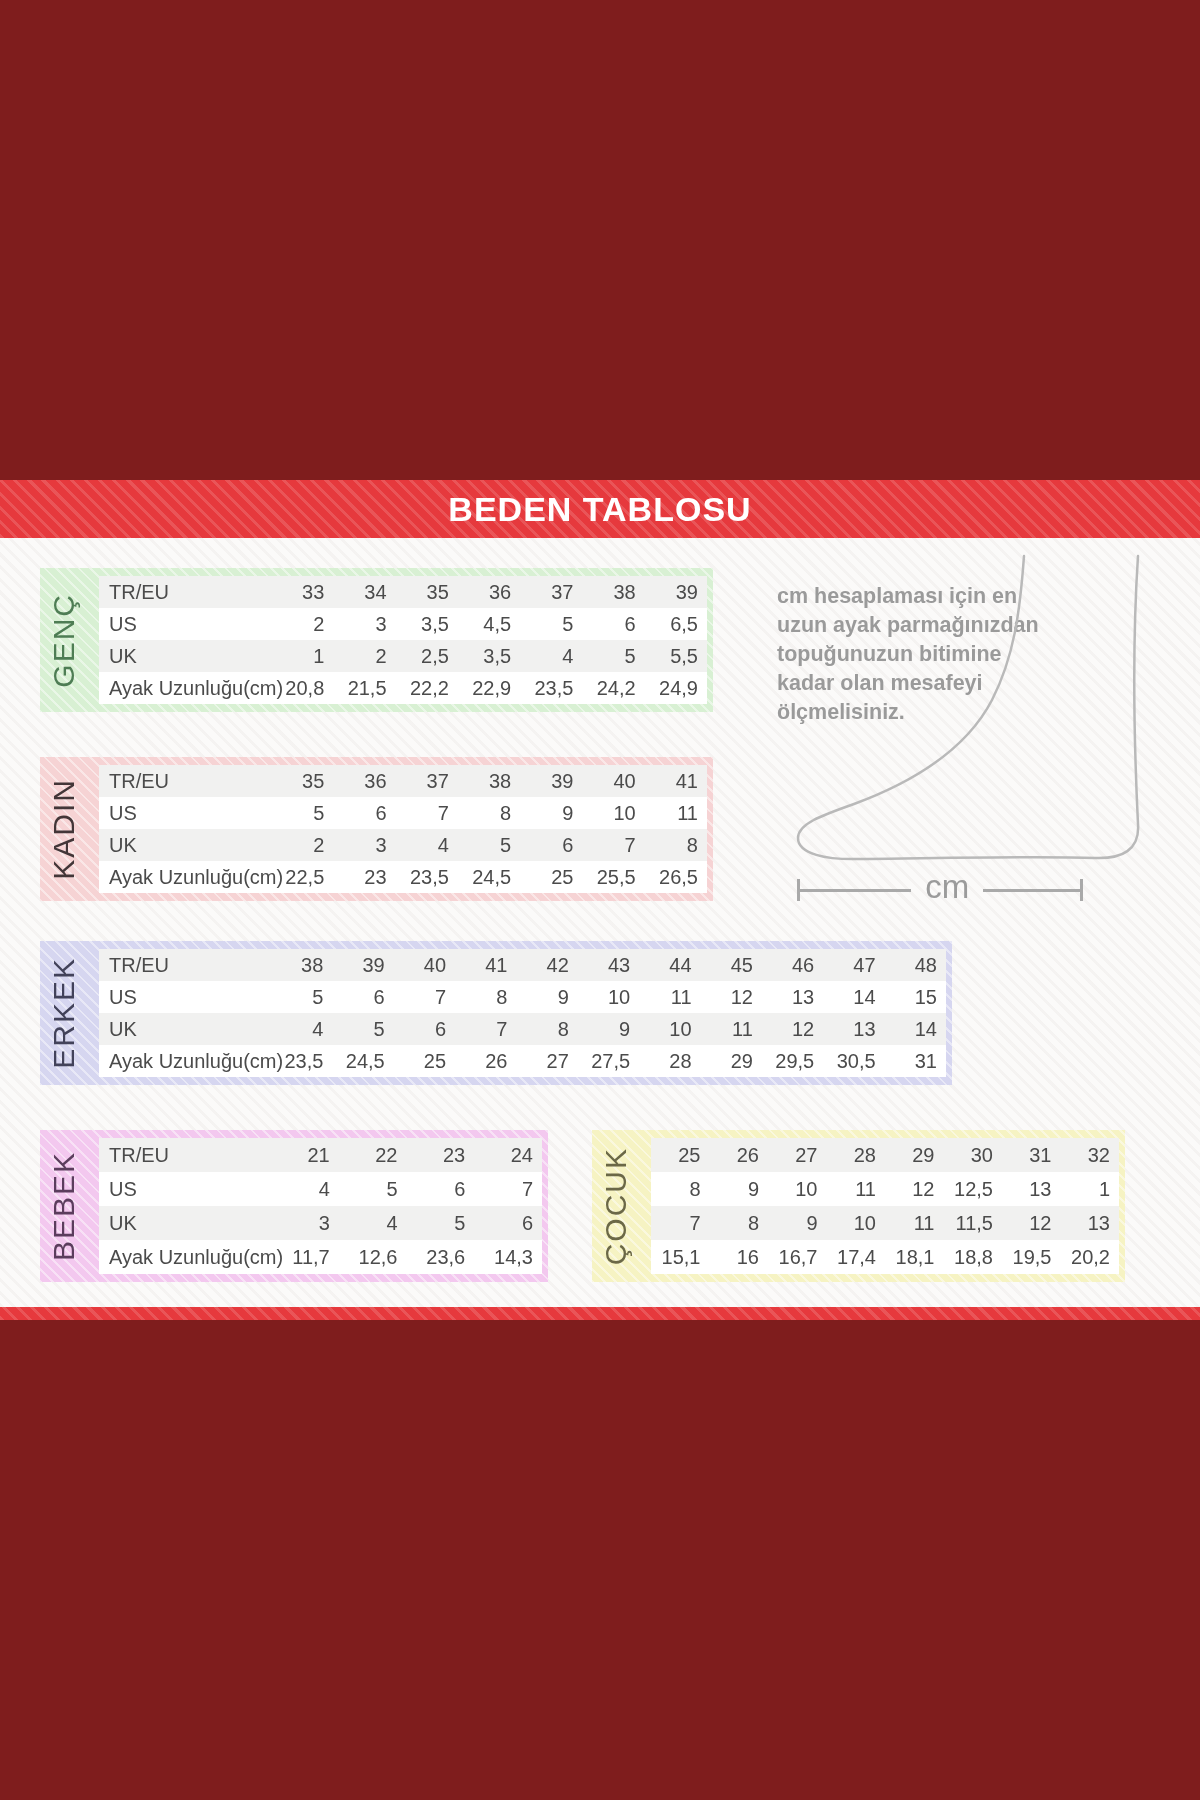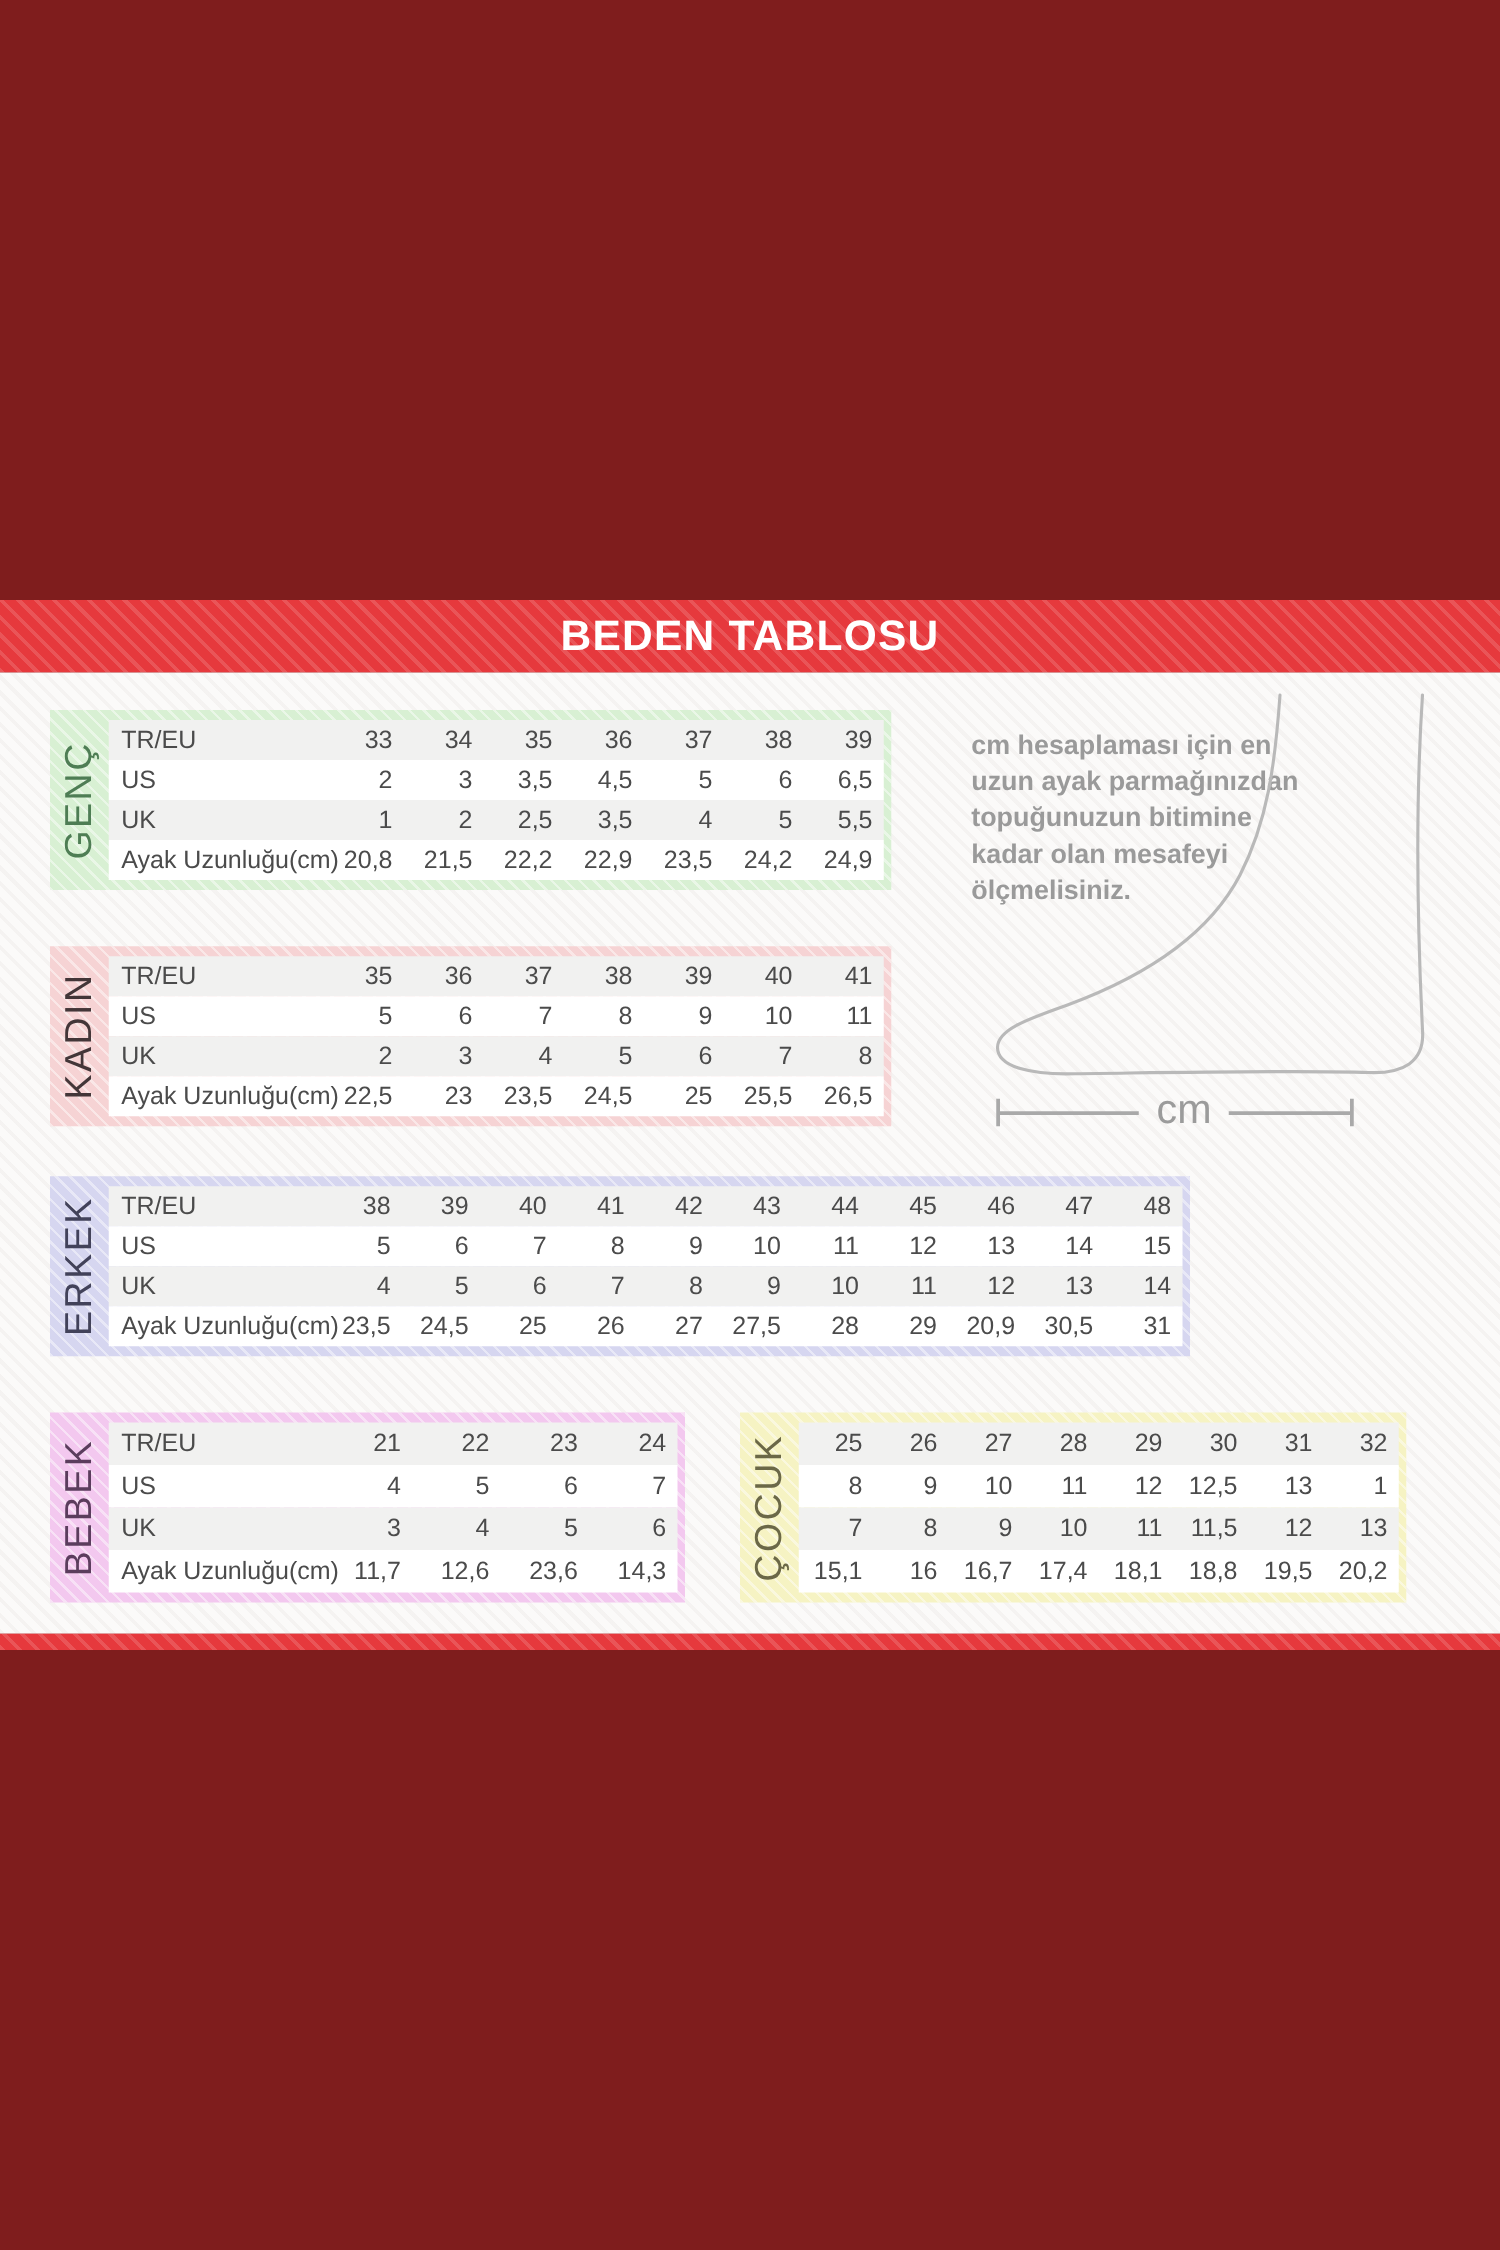--- a/index.html
+++ b/index.html
@@ -35,21 +35,21 @@
   }
   .side-label {
     width:47px; display:flex; align-items:center; justify-content:center;
   }
   .side-label span {
     writing-mode:vertical-rl; transform:rotate(180deg);
     font-size:30px; letter-spacing:2px; font-weight:500; white-space:nowrap;
   }
   .tbl {
     flex:1; display:flex; flex-direction:column; justify-content:center;
-    margin:8px 6px 8px 0;
+    margin:8px 6px 8px 12px;
   }
   .row { display:flex; align-items:center; color:#4b4b4b; font-size:20px; }
   .row.h32 { height:32px; }
   .row.h34 { height:34px; }
   .row:nth-child(odd)  { background:#f1f1f0; }
   .row:nth-child(even) { background:#ffffff; }
   .row-header { width:172px; padding-left:10px; box-sizing:border-box; text-align:left; white-space:nowrap; }
   .cell { flex:1; text-align:right; padding-right:9px; white-space:nowrap; }
 
   
@@ -226,21 +226,21 @@
         <div class="row h32">
           <div class="row-header">Ayak Uzunluğu(cm)</div>
           <div class="cell">23,5</div>
           <div class="cell">24,5</div>
           <div class="cell">25</div>
           <div class="cell">26</div>
           <div class="cell">27</div>
           <div class="cell">27,5</div>
           <div class="cell">28</div>
           <div class="cell">29</div>
-          <div class="cell">20,9</div>
+          <div class="cell">29,5</div>
           <div class="cell">30,5</div>
           <div class="cell">31</div>
         </div>
       </div>
   </div>
 
   <div class="size-table" style="left: 40px; top: 1130px; width: 508px; height: 152px; background-color: rgb(243, 200, 239);">
     <div class="side-label">
         <span style="color: rgb(91, 61, 93);">BEBEK</span>
       </div>

